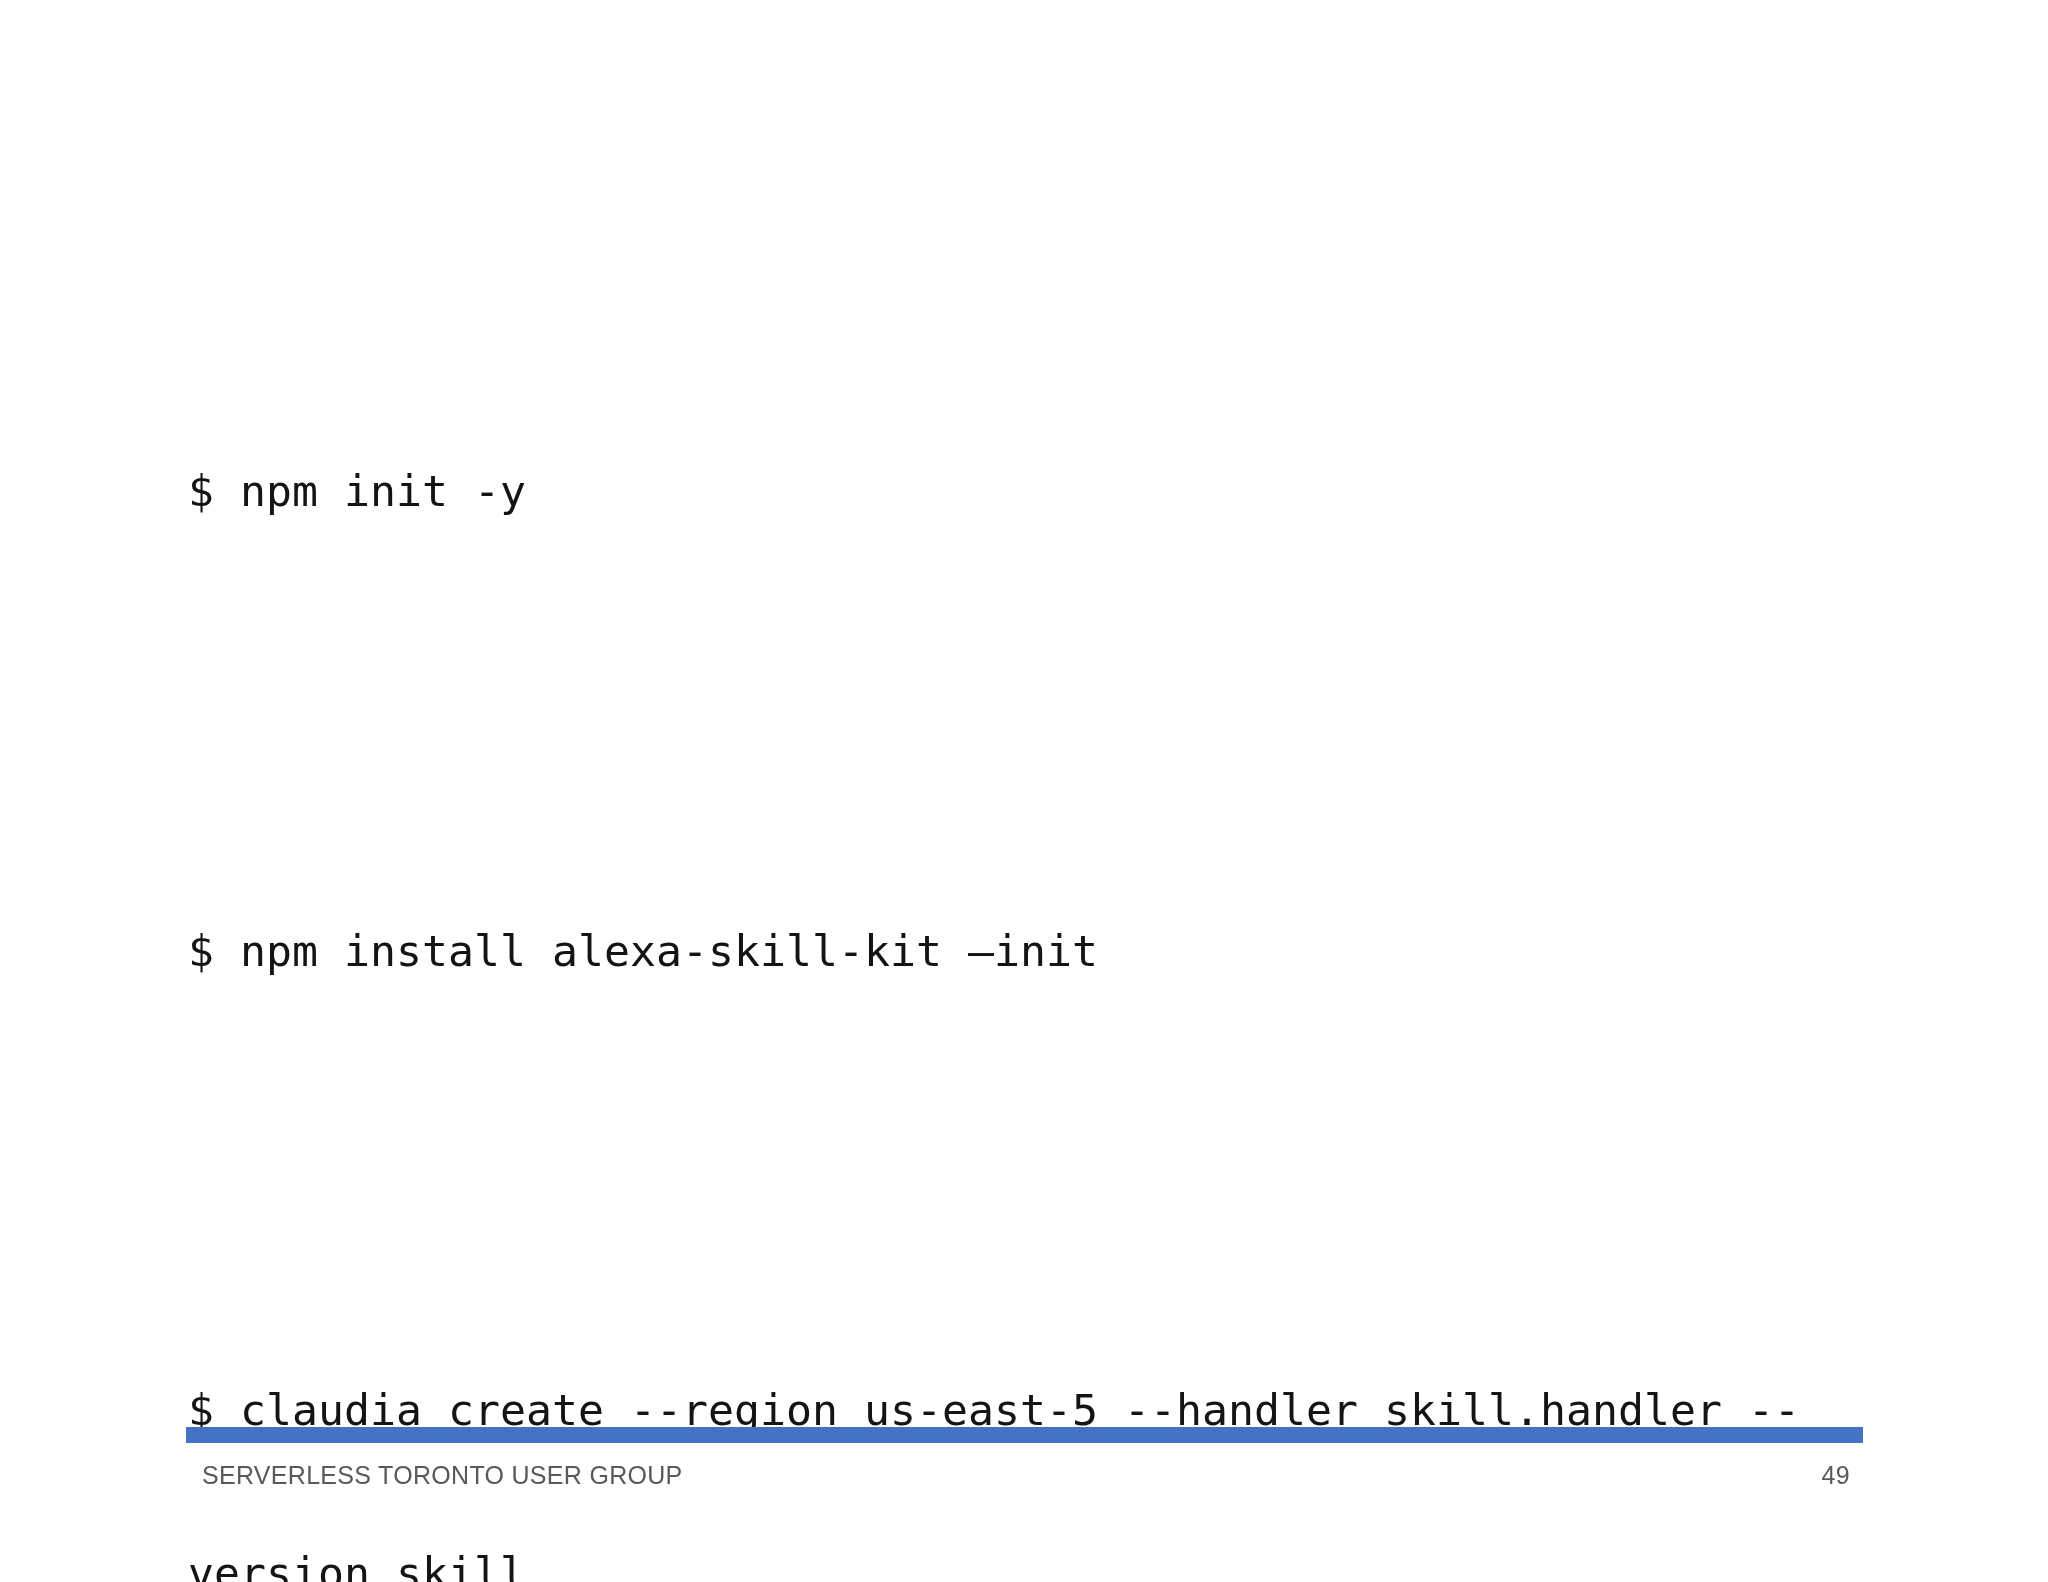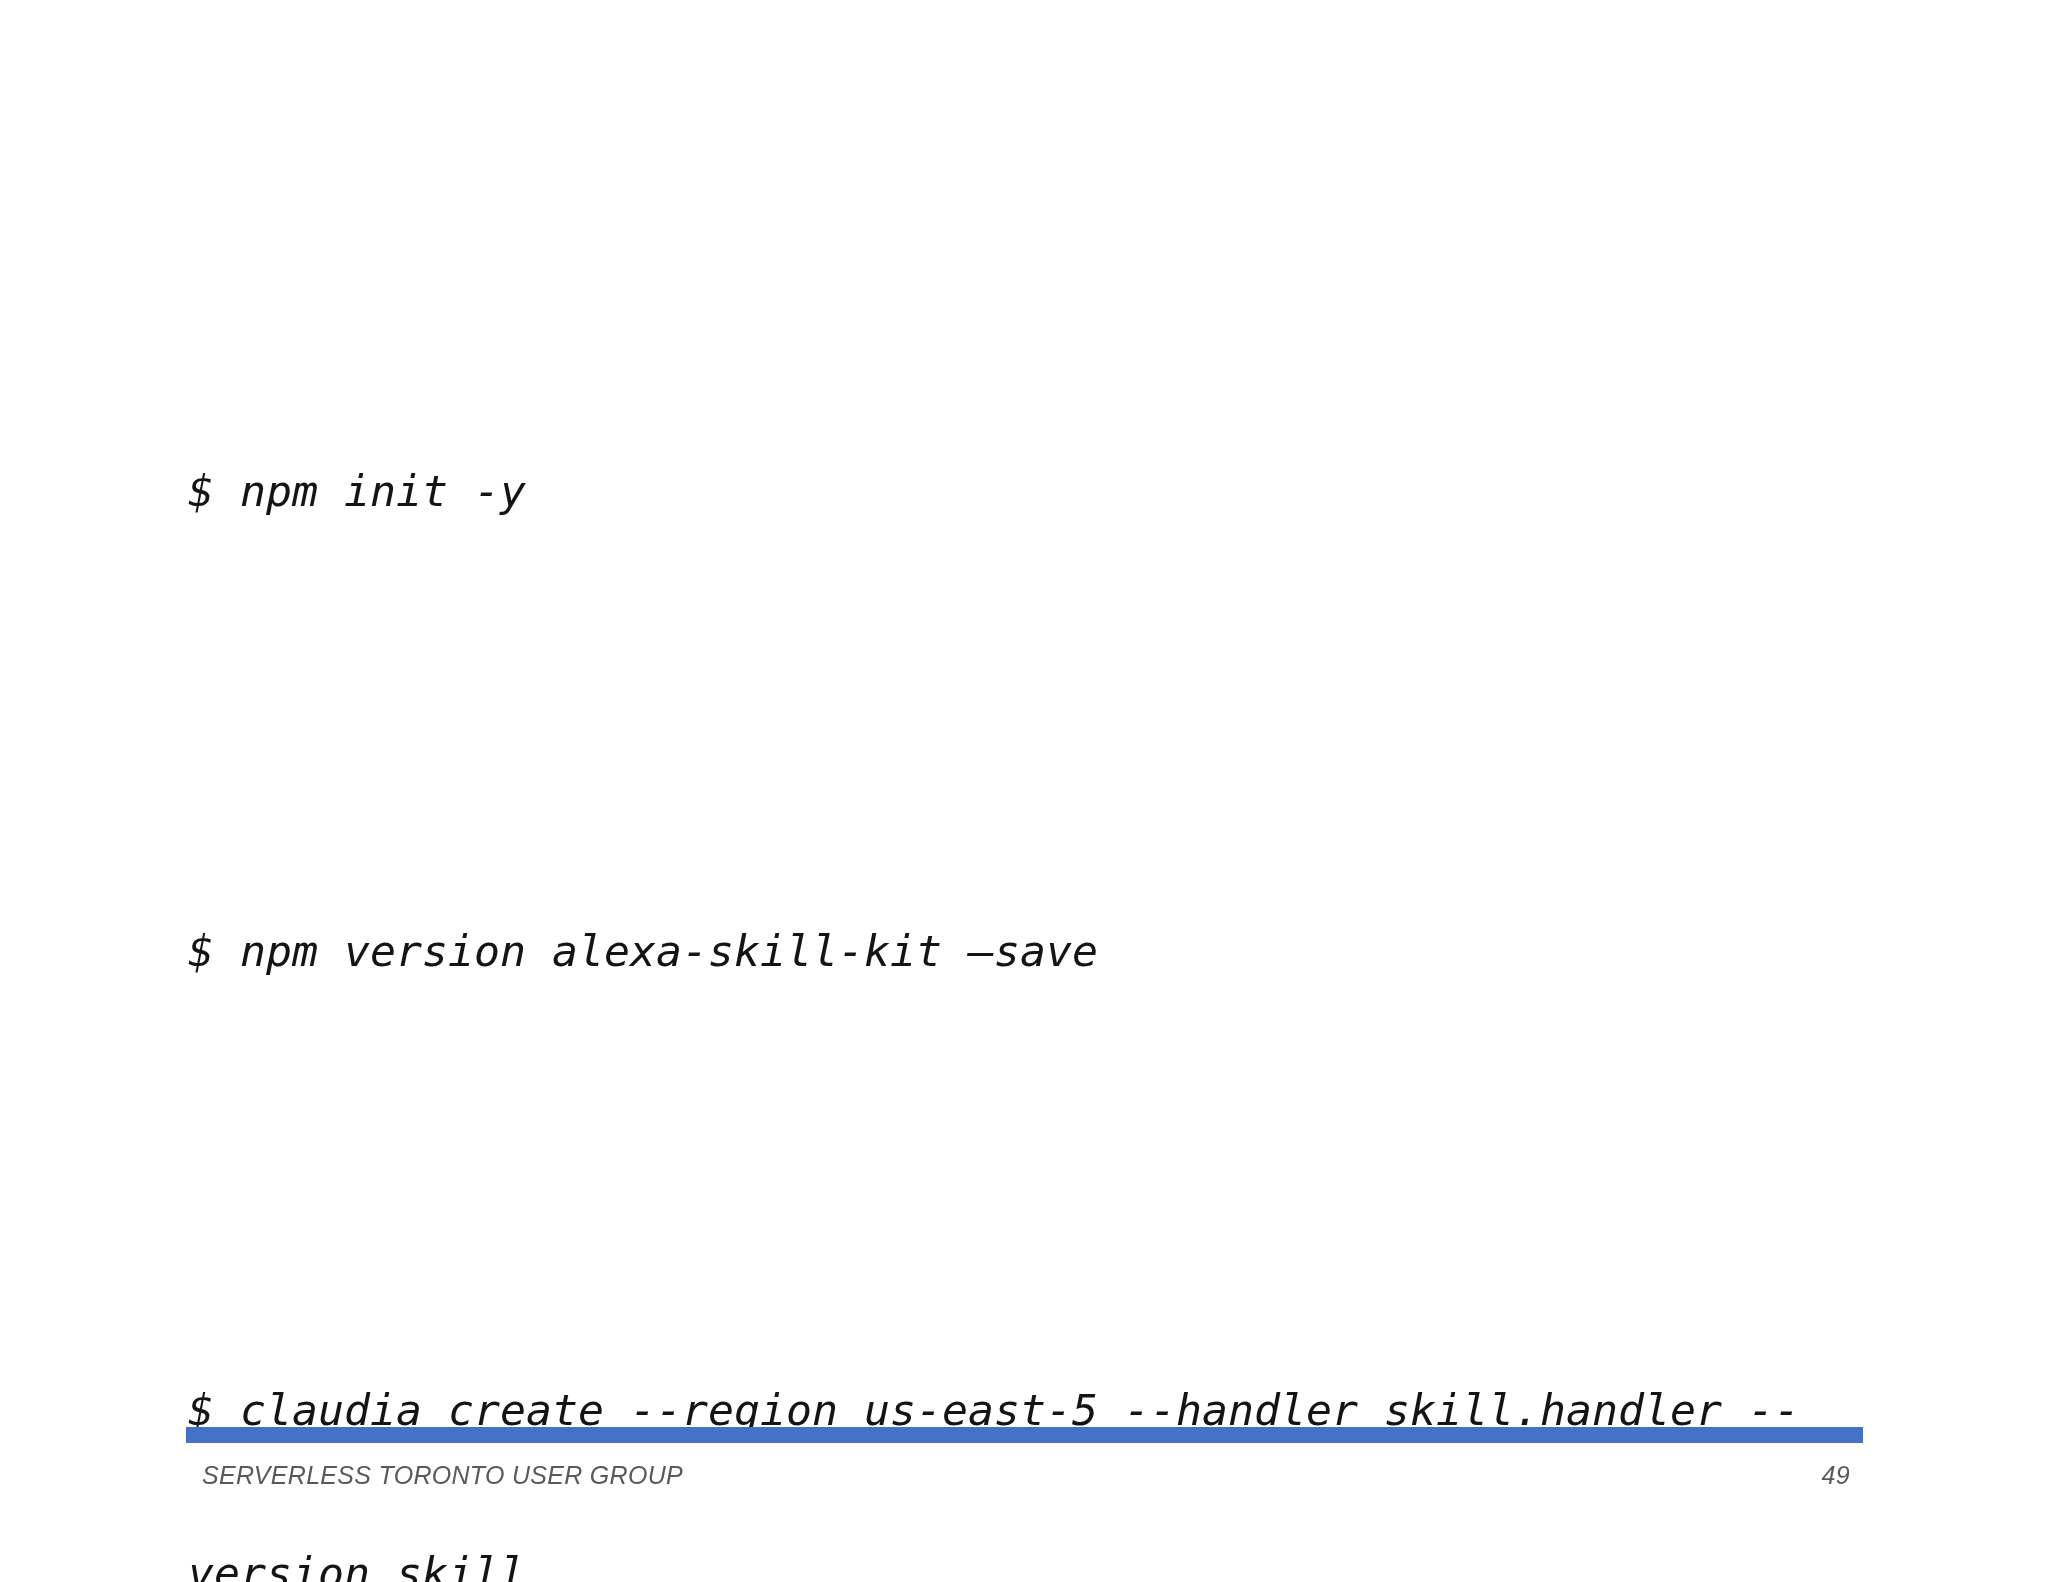--- a/index.html
+++ b/index.html
@@ -4,21 +4,21 @@
 <style>
   html, body { margin: 0; padding: 0; }
   body {
     width: 2048px;
     height: 1582px;
     background: #ffffff;
     position: relative;
     overflow: hidden;
     font-family: "Liberation Sans", sans-serif;
   }
-  .slide { position: absolute; inset: 0; font-style: italic; }
+  .slide { position: absolute; inset: 0; }
 
   
   .code {
     position: absolute;
     left: 188px;
     top: 193px;
     color: #141414;
     font-family: "DejaVu Sans Mono", monospace;
     font-size: 43.2px;
     line-height: 54.3px;
@@ -53,21 +53,21 @@
 
 <div class="slide">
 
   <div class="code">
 
     <div class="para">
       <div class="line"><span>$ npm init -y</span></div>
     </div>
 
     <div class="para">
-      <div class="line"><span>$ npm version alexa-skill-kit –save</span></div>
+      <div class="line"><span>$ npm install alexa-skill-kit –init</span></div>
     </div>
 
     <div class="para">
       <div class="line"><span>$ claudia create --region us-east-5 --handler skill.handler --</span></div>
       <div class="line"><span>version skill</span></div>
     </div>
 
     
 
     

